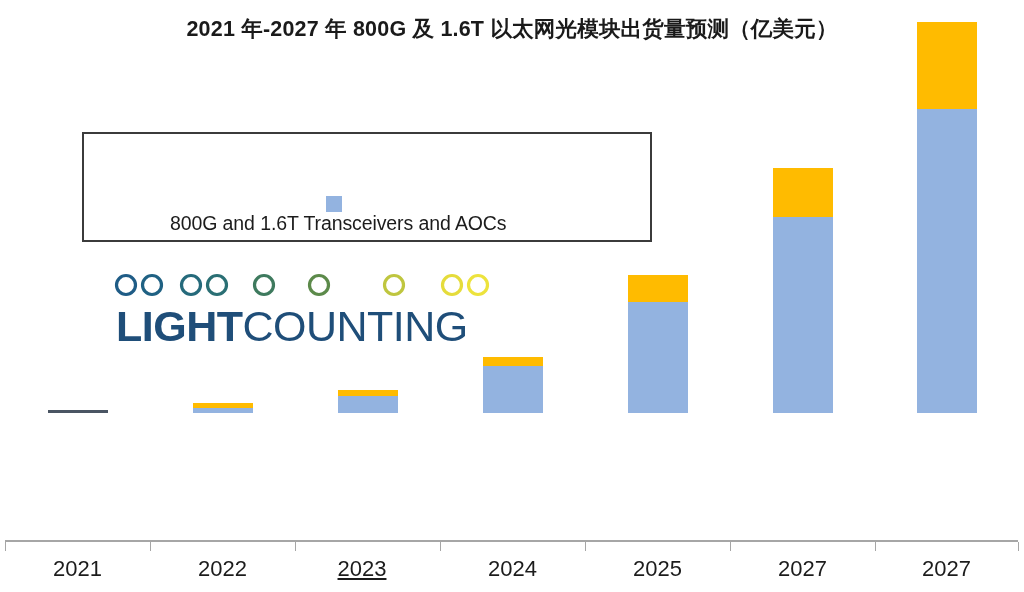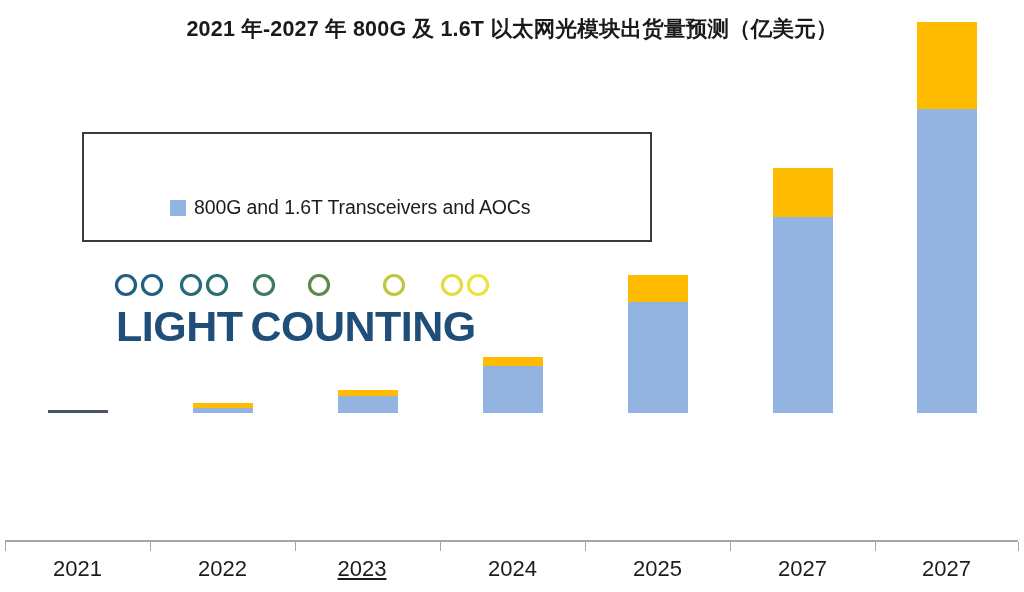--- a/index.html
+++ b/index.html
@@ -40,21 +40,21 @@
     background: #ffffff;
     box-sizing: border-box;
   }
   .legend-row {
     position: absolute;
     display: flex;
     align-items: center;
     left: 86px;
   }
   .legend-row.r1 { top: 12px; }
-  .legend-row.r2 { top: 62px; }
+  .legend-row.r2 { top: 62px; flex-direction: column; }
   .legend-swatch {
     width: 16px;
     height: 16px;
     margin-right: 8px;
     flex: 0 0 auto;
   }
   .legend-label {
     font-size: 19.5px;
     color: #1c1c1c;
     white-space: nowrap;
@@ -80,21 +80,21 @@
     position: absolute;
     left: 12px;
     top: 34px;
     font-size: 43px;
     line-height: 48px;
     color: #1f4e79;
     white-space: nowrap;
     letter-spacing: -0.5px;
   }
   #logo-word-light { font-weight: bold; text-align: center; }
-  #logo-word-counting { font-weight: bold; margin-left: 8px; }
+  #logo-word-counting { font-weight: normal; }
 
   
   #plot {
     position: absolute;
     left: 0;
     top: 0;
     width: 1024px;
     height: 464px;
   }
   #axis-line {

